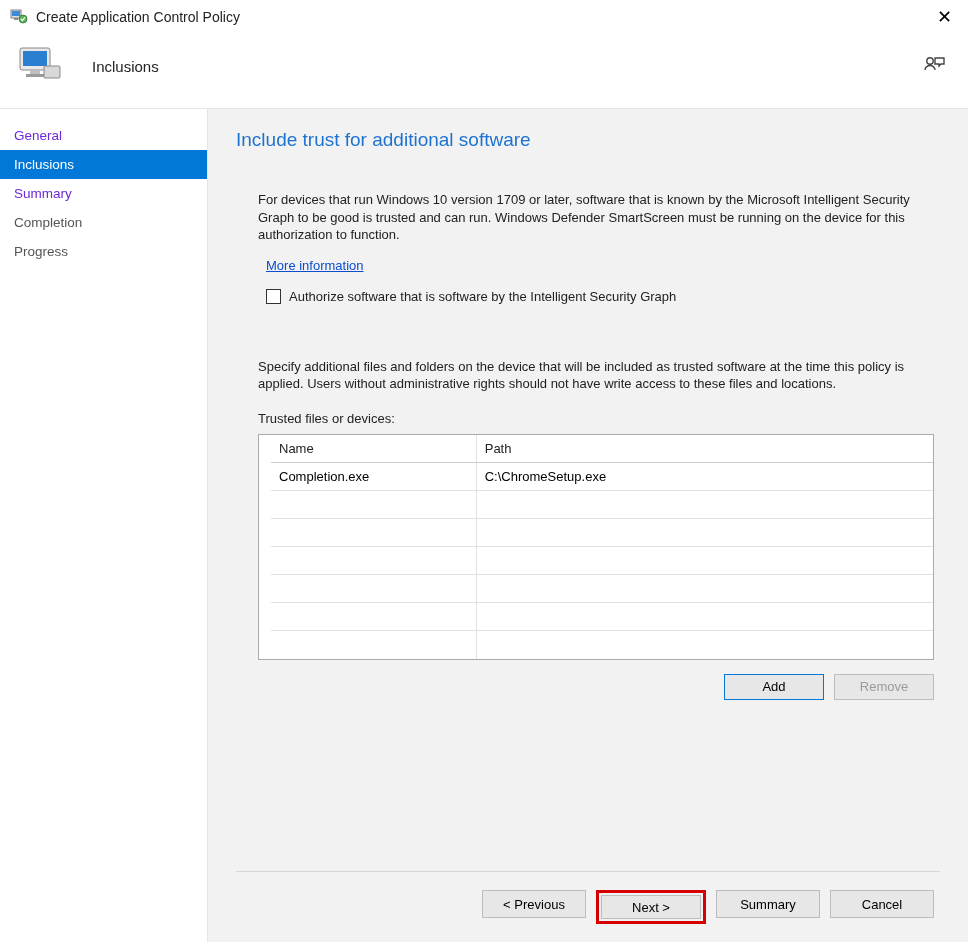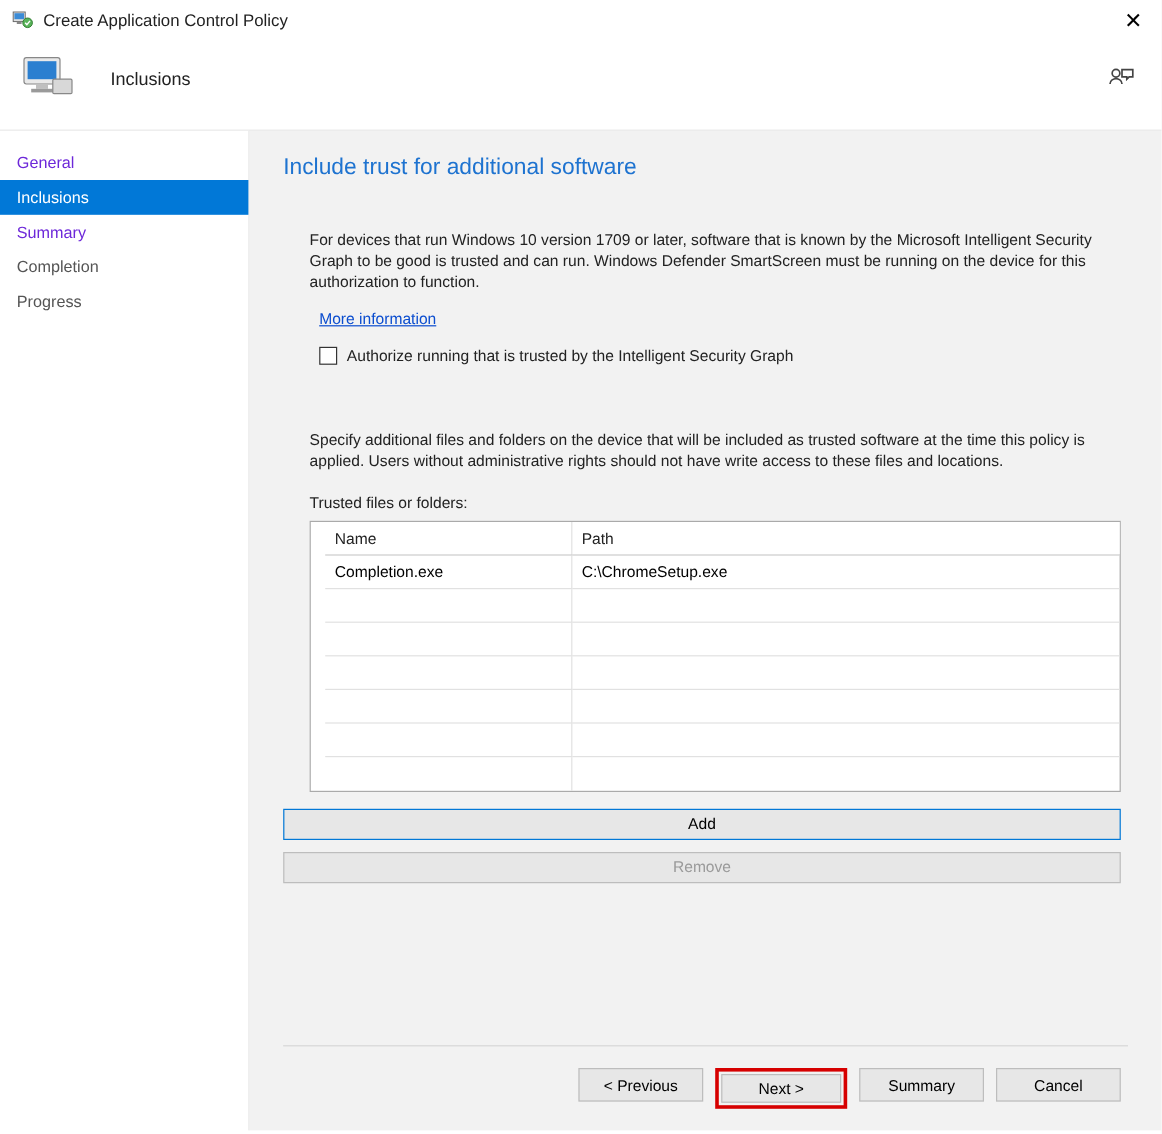--- a/index.html
+++ b/index.html
@@ -131,21 +131,20 @@
 }
 th { background: #fff; color: #222; border-bottom: 1px solid #ccc; }
 th:last-child, td:last-child { border-right: none; }
 tr:last-child td { border-bottom: none; }
 
 .table-buttons {
   margin: 14px 6px 0 0;
   display: flex;
   justify-content: flex-end;
   gap: 10px;
-  flex-direction: column;
 }
 .btn {
   min-width: 100px;
   height: 26px;
   font-size: 13px;
   background: #e7e7e7;
   border: 1px solid #bdbdbd;
   cursor: pointer;
   display: inline-flex;
   align-items: center;
@@ -220,26 +219,26 @@
 
   <div class="main">
     <div class="main-heading">Include trust for additional software</div>
 
     <div class="desc">For devices that run Windows 10 version 1709 or later, software that is known by the Microsoft Intelligent Security Graph to be good is trusted and can run. Windows Defender SmartScreen must be running on the device for this authorization to function.</div>
 
     <a class="link">More information</a>
 
     <div class="checkbox-row">
       <span class="checkbox-box"></span>
-      <span class="checkbox-label">Authorize running that is trusted by the Intelligent Security Graph</span>
+      <span class="checkbox-label">Authorize software that is software by the Intelligent Security Graph</span>
     </div>
 
     <div class="desc" style="margin-bottom:18px;">Specify additional files and folders on the device that will be included as trusted software at the time this policy is applied. Users without administrative rights should not have write access to these files and locations.</div>
 
-    <div class="list-label">Trusted files or folders:</div>
+    <div class="list-label">Trusted files or devices:</div>
 
     <div class="table-wrap">
       <table>
         <colgroup>
             <col style="width:31%">
             <col style="width:69%">
           </colgroup>
         <thead>
           <tr>
             <th>Name</th>

